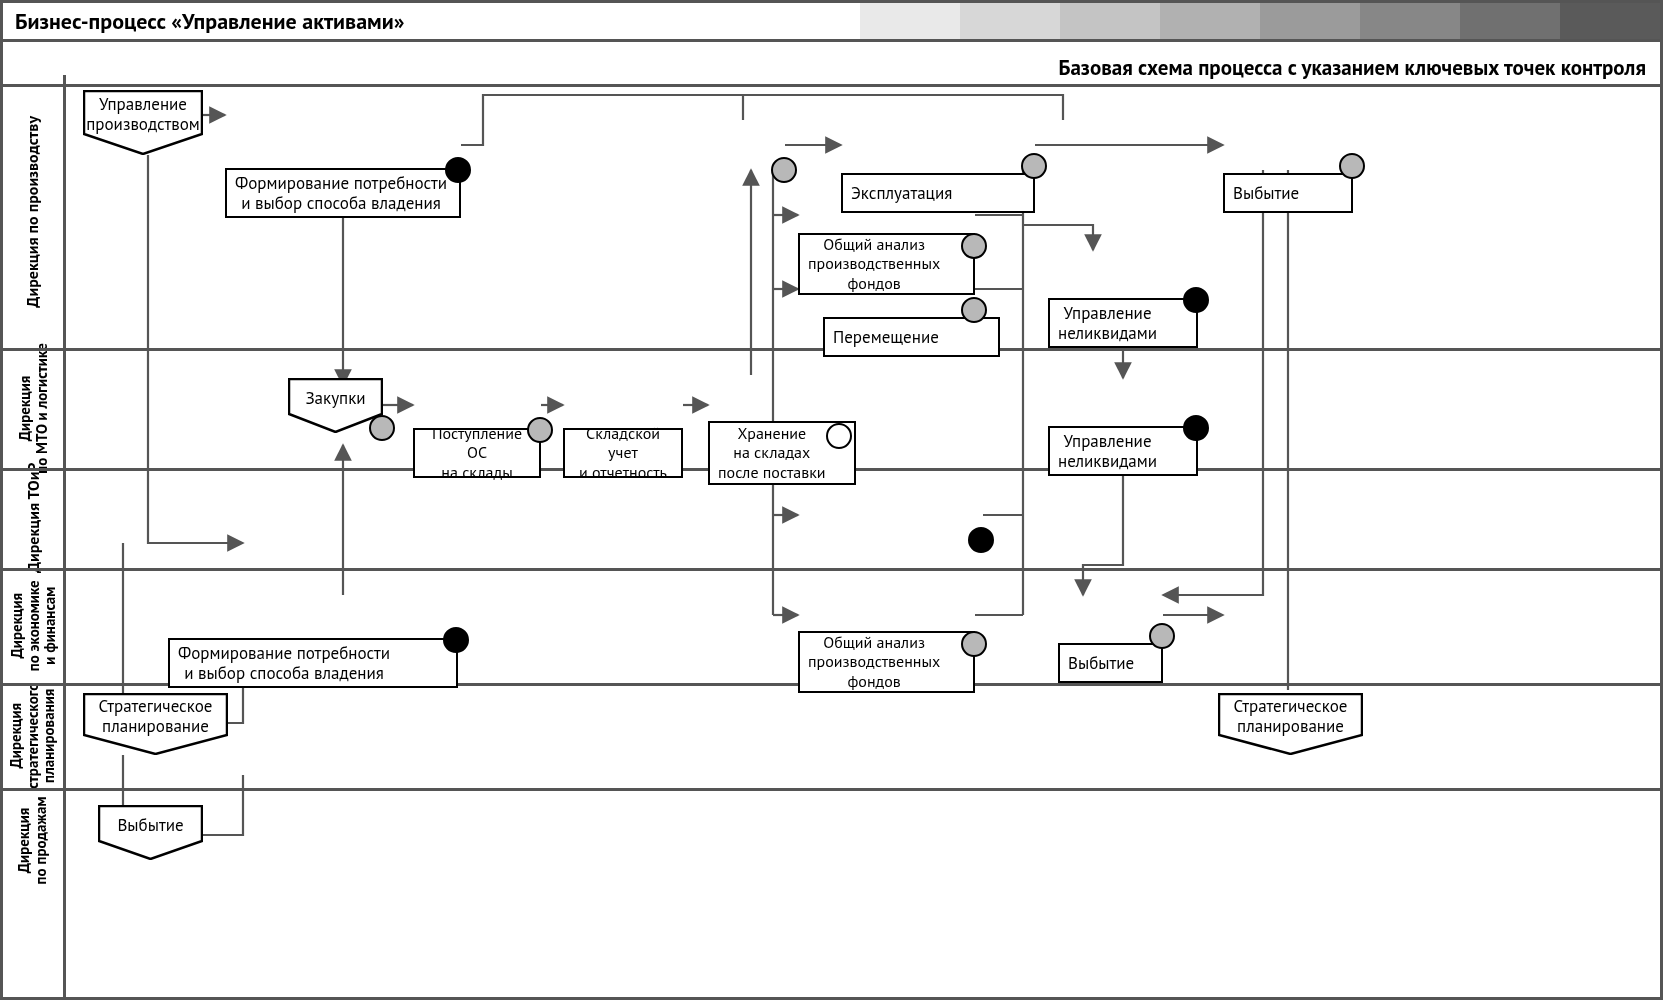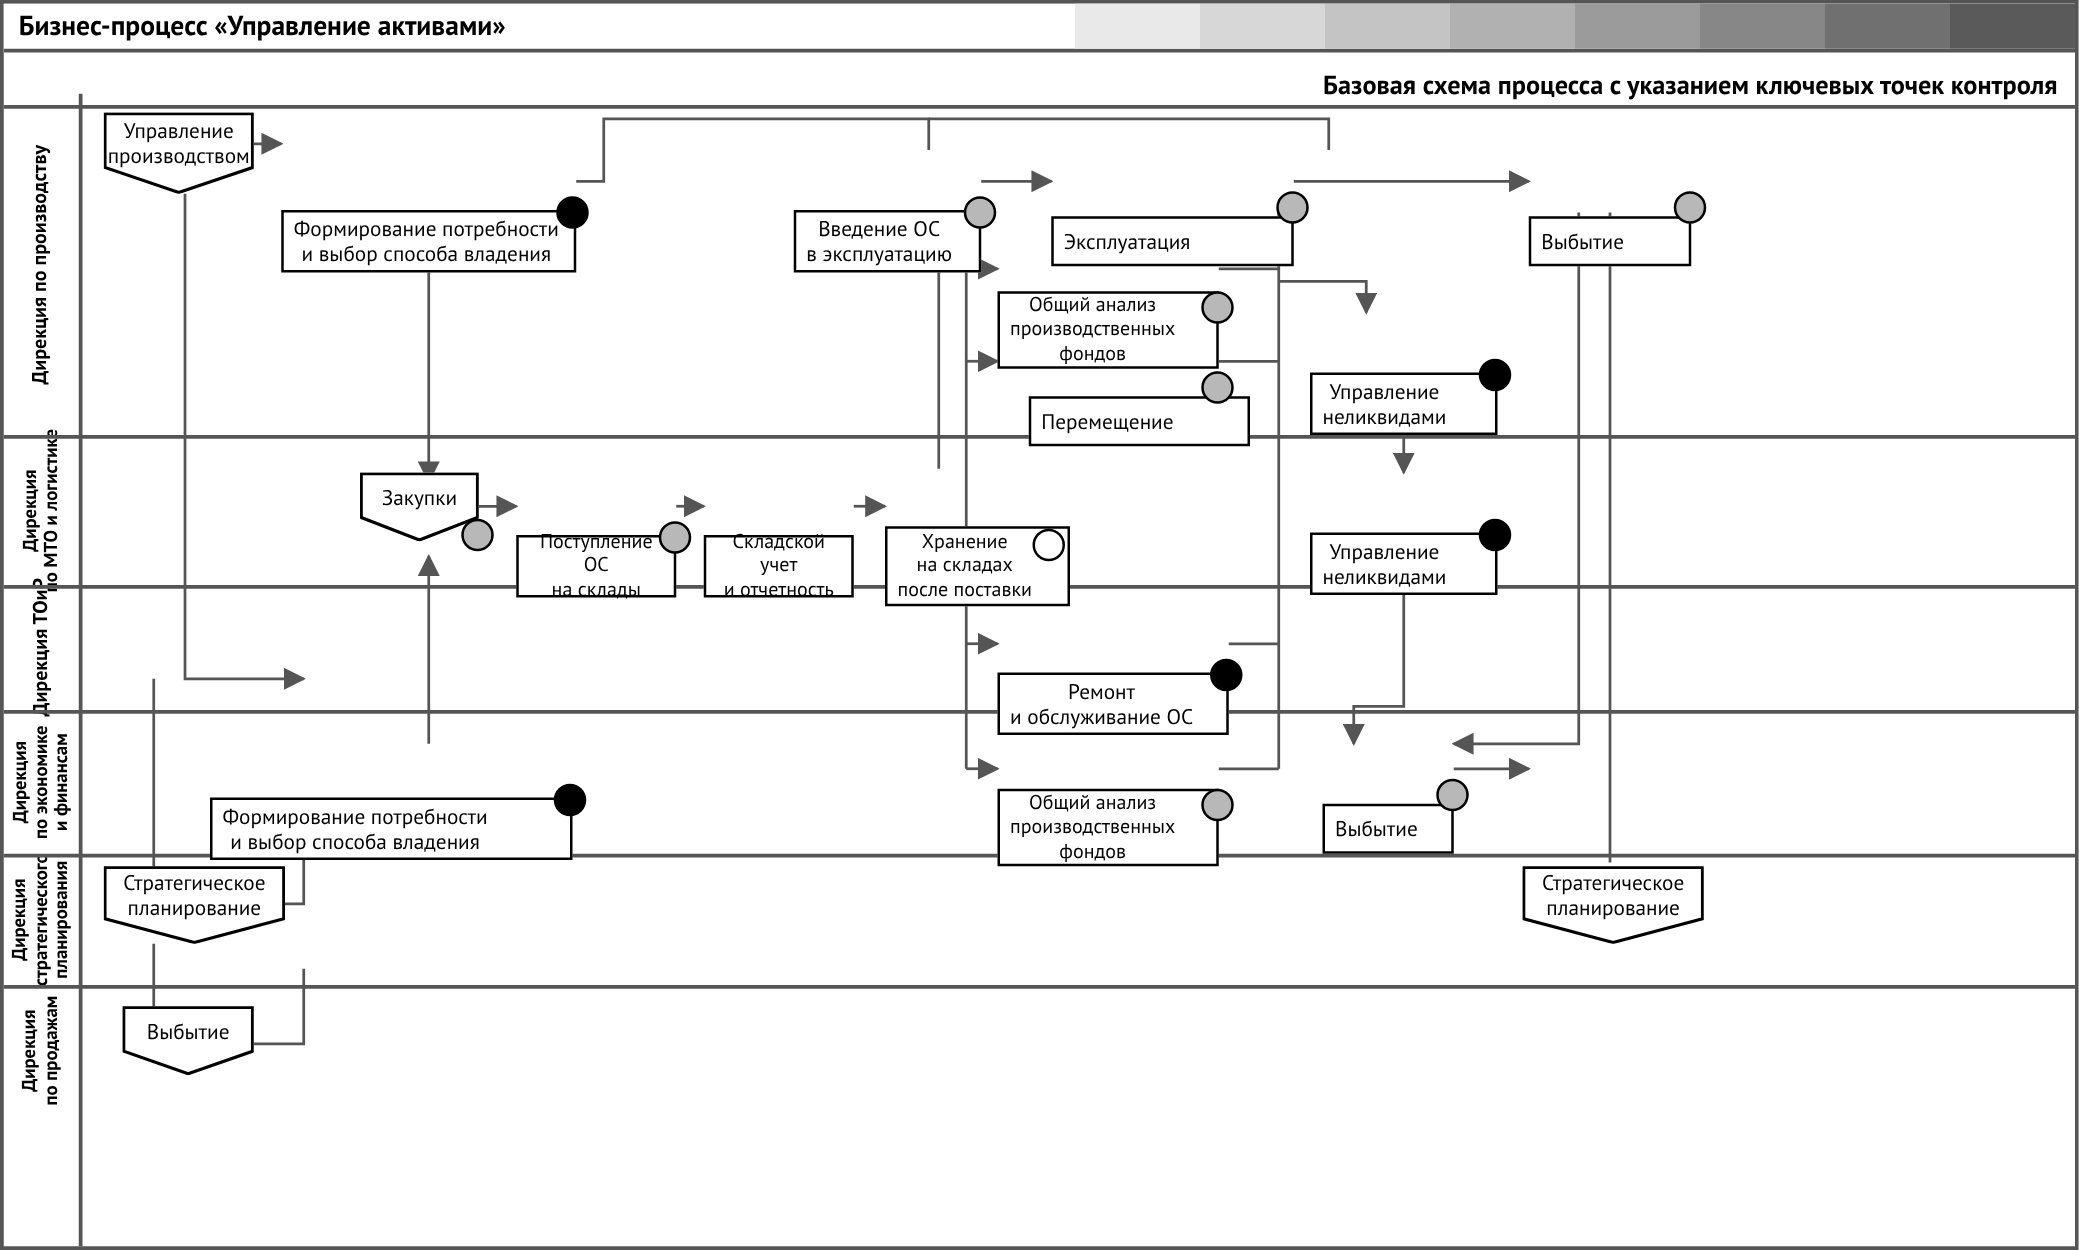--- a/index.html
+++ b/index.html
@@ -263,23 +263,20 @@
           <path d="M1,1 H119 V44 L60,64 L1,44 Z" fill="#fff" stroke="#000" stroke-width="2.5"></path>
         </svg>
       <div class="txt" style="height:44px">Управление<br>производством</div>
     </div>
 
     <div class="box" style="left:162px;top:45px;width:236px;height:50px">
         <span>Формирование потребности<br>и выбор способа владения</span>
       </div>
     <div class="cp black" style="left:382px;top:82px"></div>
 
-    <div class="box" style="left:572px;top:45px;width:150px;height:50px">
-        <span>Введение ОС<br>в эксплуатацию</span>
-      </div>
     <div class="cp gray" style="left:708px;top:82px"></div>
 
     <div class="box" style="left:778px;top:50px;width:194px;height:40px">
         <span>Эксплуатация</span>
       </div>
     <div class="cp gray" style="left:958px;top:78px"></div>
 
     <div class="box" style="left:1160px;top:50px;width:130px;height:40px">
         <span>Выбытие</span>
       </div>
@@ -320,23 +317,20 @@
     <div class="box small" style="left:645px;top:298px;width:148px;height:64px">
         <span>Хранение<br>на складах<br>после поставки</span>
       </div>
     <div class="cp white" style="left:763px;top:348px"></div>
 
     <div class="box" style="left:985px;top:303px;width:150px;height:50px">
         <span>Управление<br>неликвидами</span>
       </div>
     <div class="cp black" style="left:1120px;top:340px"></div>
 
-    <div class="box" style="left:735px;top:415px;width:185px;height:50px">
-        <span>Ремонт<br>и обслуживание ОС</span>
-      </div>
     <div class="cp black" style="left:905px;top:452px"></div>
 
     <div class="box" style="left:105px;top:515px;width:290px;height:50px">
         <span>Формирование потребности<br>и выбор способа владения</span>
       </div>
     <div class="cp black" style="left:380px;top:552px"></div>
 
     <div class="box small" style="left:735px;top:508px;width:177px;height:62px">
         <span>Общий анализ<br>производственных<br>фондов</span>
       </div>

